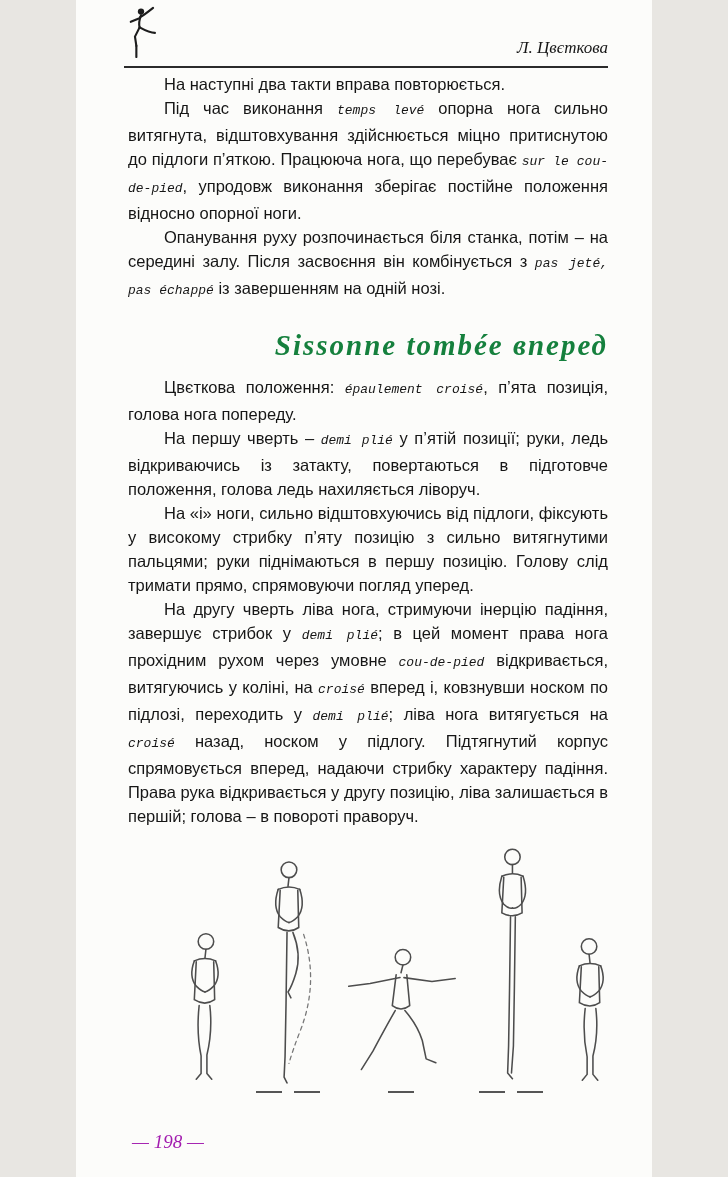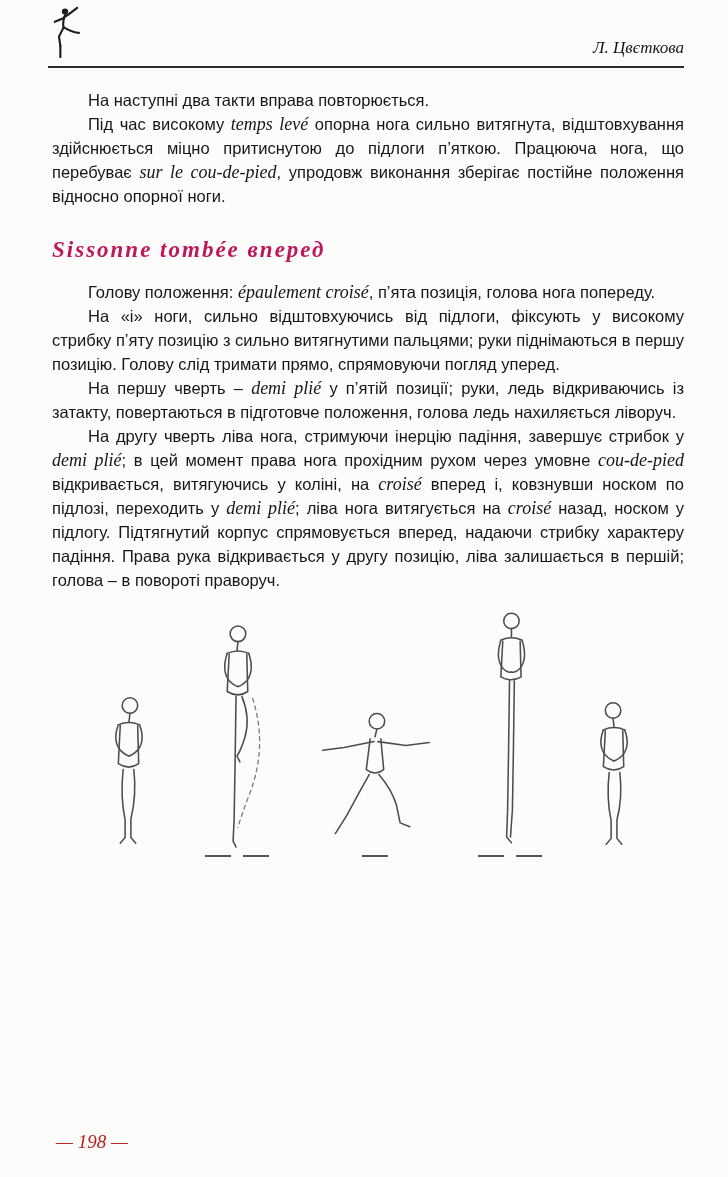--- a/index.html
+++ b/index.html
@@ -1,18 +1,18 @@
 <!DOCTYPE html>
 <html><head>
 <meta charset="utf-8">
 <style>
   html,body { margin:0; padding:0; background:#e8e6e2; }
   .page {
     position:relative;
-    width:728px; height:1177px;
+    width:576px; height:1177px;
     margin:0 auto;
     background:#fcfcfa;
     overflow:hidden;
     color:#161616;
     font-family:"Liberation Sans", sans-serif;
   }
   
   .header {
     display:flex; justify-content:space-between; align-items:flex-end;
     margin:10px 44px 0 48px;
@@ -22,60 +22,60 @@
   }
   .logo { display:block; }
   .author {
     font-family:"Liberation Serif", serif;
     font-style:italic;
     font-size:17px;
     padding-bottom:4px;
   }
   
   .body-text {
-    padding:20px 44px 0 52px;
+    padding:4px 44px 0 52px;
     font-size:16.5px;
     line-height:24px;
     text-align:justify;
   }
   p.para { margin:0; text-indent:36px; }
   p.para.music { text-indent:148px; }
   em.term {
-    font-family:Liberation Serif, serif;
-    font-style:italic;
-    font-size:18px;
+    font-family:Liberation Mono, monospace;
+    font-style:italic;
+    font-size:13px;
   }
   h2.heading {
-    text-align:left;
+    text-align:right;
     font-family:"Liberation Serif", serif;
     font-style:italic;
     font-weight:bold;
-    font-size:23px;
+    font-size:29px;
     letter-spacing:2px;
     margin:30px 0 18px 0;
-    color:#be185d;
+    color:#15803d;
   }
   
   .figures {
     display:flex; justify-content:space-between; align-items:flex-end;
     margin:14px 30px 0 36px;
   }
   .fig { display:flex; flex-direction:column; align-items:center; }
   .dashrow { min-height:12px; display:flex; align-items:flex-start; }
   .dash { display:inline-block; width:26px; border-top:2px solid #555; margin:5px 6px 0 6px; }
   .ln { fill:none; stroke:#4d4d4d; stroke-width:1.6; stroke-linecap:round; stroke-linejoin:round; }
   .lnd { fill:none; stroke:#777; stroke-width:1.3; stroke-dasharray:4 4; stroke-linecap:round; }
   .lg { fill:none; stroke:#1d1d1d; stroke-width:2.3; stroke-linecap:round; stroke-linejoin:round; }
   
   .footer {
     position:absolute; left:56px; bottom:24px;
     font-family:"Liberation Serif", serif;
     font-style:italic;
     font-size:19px;
-    color:#b91c1c;
+    color:#a21caf;
   }
 </style>
 </head>
 <body>
 
 <div class="page">
 
   <div class="header">
     <span class="logo">
       <svg viewBox="0 0 36 56" width="34" height="52" aria-hidden="true">
@@ -88,29 +88,30 @@
         <path class="lg" d="M13 43 L13 55"></path>
       </svg>
     </span>
     <span class="author">Л. Цвєткова</span>
   </div>
 
   <div class="body-text">
 
     <div id="part1">
         <p class="para"><span>На наступні два такти вправа повторюється.</span></p>
-        <p class="para"><span>Під час високому </span><em class="term">temps levé</em><span> опорна нога сильно витягнута, відштовхування здійснюється міцно притиснутою до підлоги п’яткою. Працююча нога, що перебуває </span><em class="term">sur le cou-de-pied</em><span>, упродовж виконання зберігає постійне положення відносно опорної ноги.</span></p>
+        <p class="para"><span>Під час виконання </span><em class="term">temps levé</em><span> опорна нога сильно витягнута, відштовхування здійснюється міцно притиснутою до підлоги п’яткою. Працююча нога, що перебуває </span><em class="term">sur le cou-de-pied</em><span>, упродовж виконання зберігає постійне положення відносно опорної ноги.</span></p>
+        <p class="para"><span>Опанування руху розпочинається біля станка, потім – на середині залу. Після засвоєння він комбінується з </span><em class="term">pas jeté, pas échappé</em><span> із завершенням на одній нозі.</span></p>
       </div>
 
     <h2 class="heading">Sissonne tombée вперед</h2>
 
     <div id="part2">
-        <p class="para"><span>Голову положення: </span><em class="term">épaulement croisé</em><span>, п’ята позиція, голова нога попереду.</span></p>
+        <p class="para"><span>Цвєткова положення: </span><em class="term">épaulement croisé</em><span>, п’ята позиція, голова нога попереду.</span></p>
+        <p class="para"><span>На першу чверть – </span><em class="term">demi plié</em><span> у п’ятій позиції; руки, ледь відкриваючись із затакту, повертаються в підготовче положення, голова ледь нахиляється ліворуч.</span></p>
         <p class="para"><span>На «і» ноги, сильно відштовхуючись від підлоги, фіксують у високому стрибку п’яту позицію з сильно витягнутими пальцями; руки піднімаються в першу позицію. Голову слід тримати прямо, спрямовуючи погляд уперед.</span></p>
-        <p class="para"><span>На першу чверть – </span><em class="term">demi plié</em><span> у п’ятій позиції; руки, ледь відкриваючись із затакту, повертаються в підготовче положення, голова ледь нахиляється ліворуч.</span></p>
         <p class="para"><span>На другу чверть ліва нога, стримуючи інерцію падіння, завершує стрибок у </span><em class="term">demi plié</em><span>; в цей момент права нога прохідним рухом через умовне </span><em class="term">cou-de-pied</em><span> відкривається, витягуючись у коліні, на </span><em class="term">croisé</em><span> вперед і, ковзнувши носком по підлозі, переходить у </span><em class="term">demi plié</em><span>; ліва нога витягується на </span><em class="term">croisé</em><span> назад, носком у підлогу. Підтягнутий корпус спрямовується вперед, надаючи стрибку характеру падіння. Права рука відкривається у другу позицію, ліва залишається в першій; голова – в повороті праворуч.</span></p>
       </div>
 
     <div class="figures">
 
       <div class="fig">
         <svg viewBox="0 0 80 165" width="80" height="160" aria-hidden="true">
           <circle class="ln" cx="42" cy="16" r="8"></circle>
           <path class="ln" d="M42 24 L41 33"></path>
           <path class="ln" d="M30 36 Q41 31 52 36"></path>

